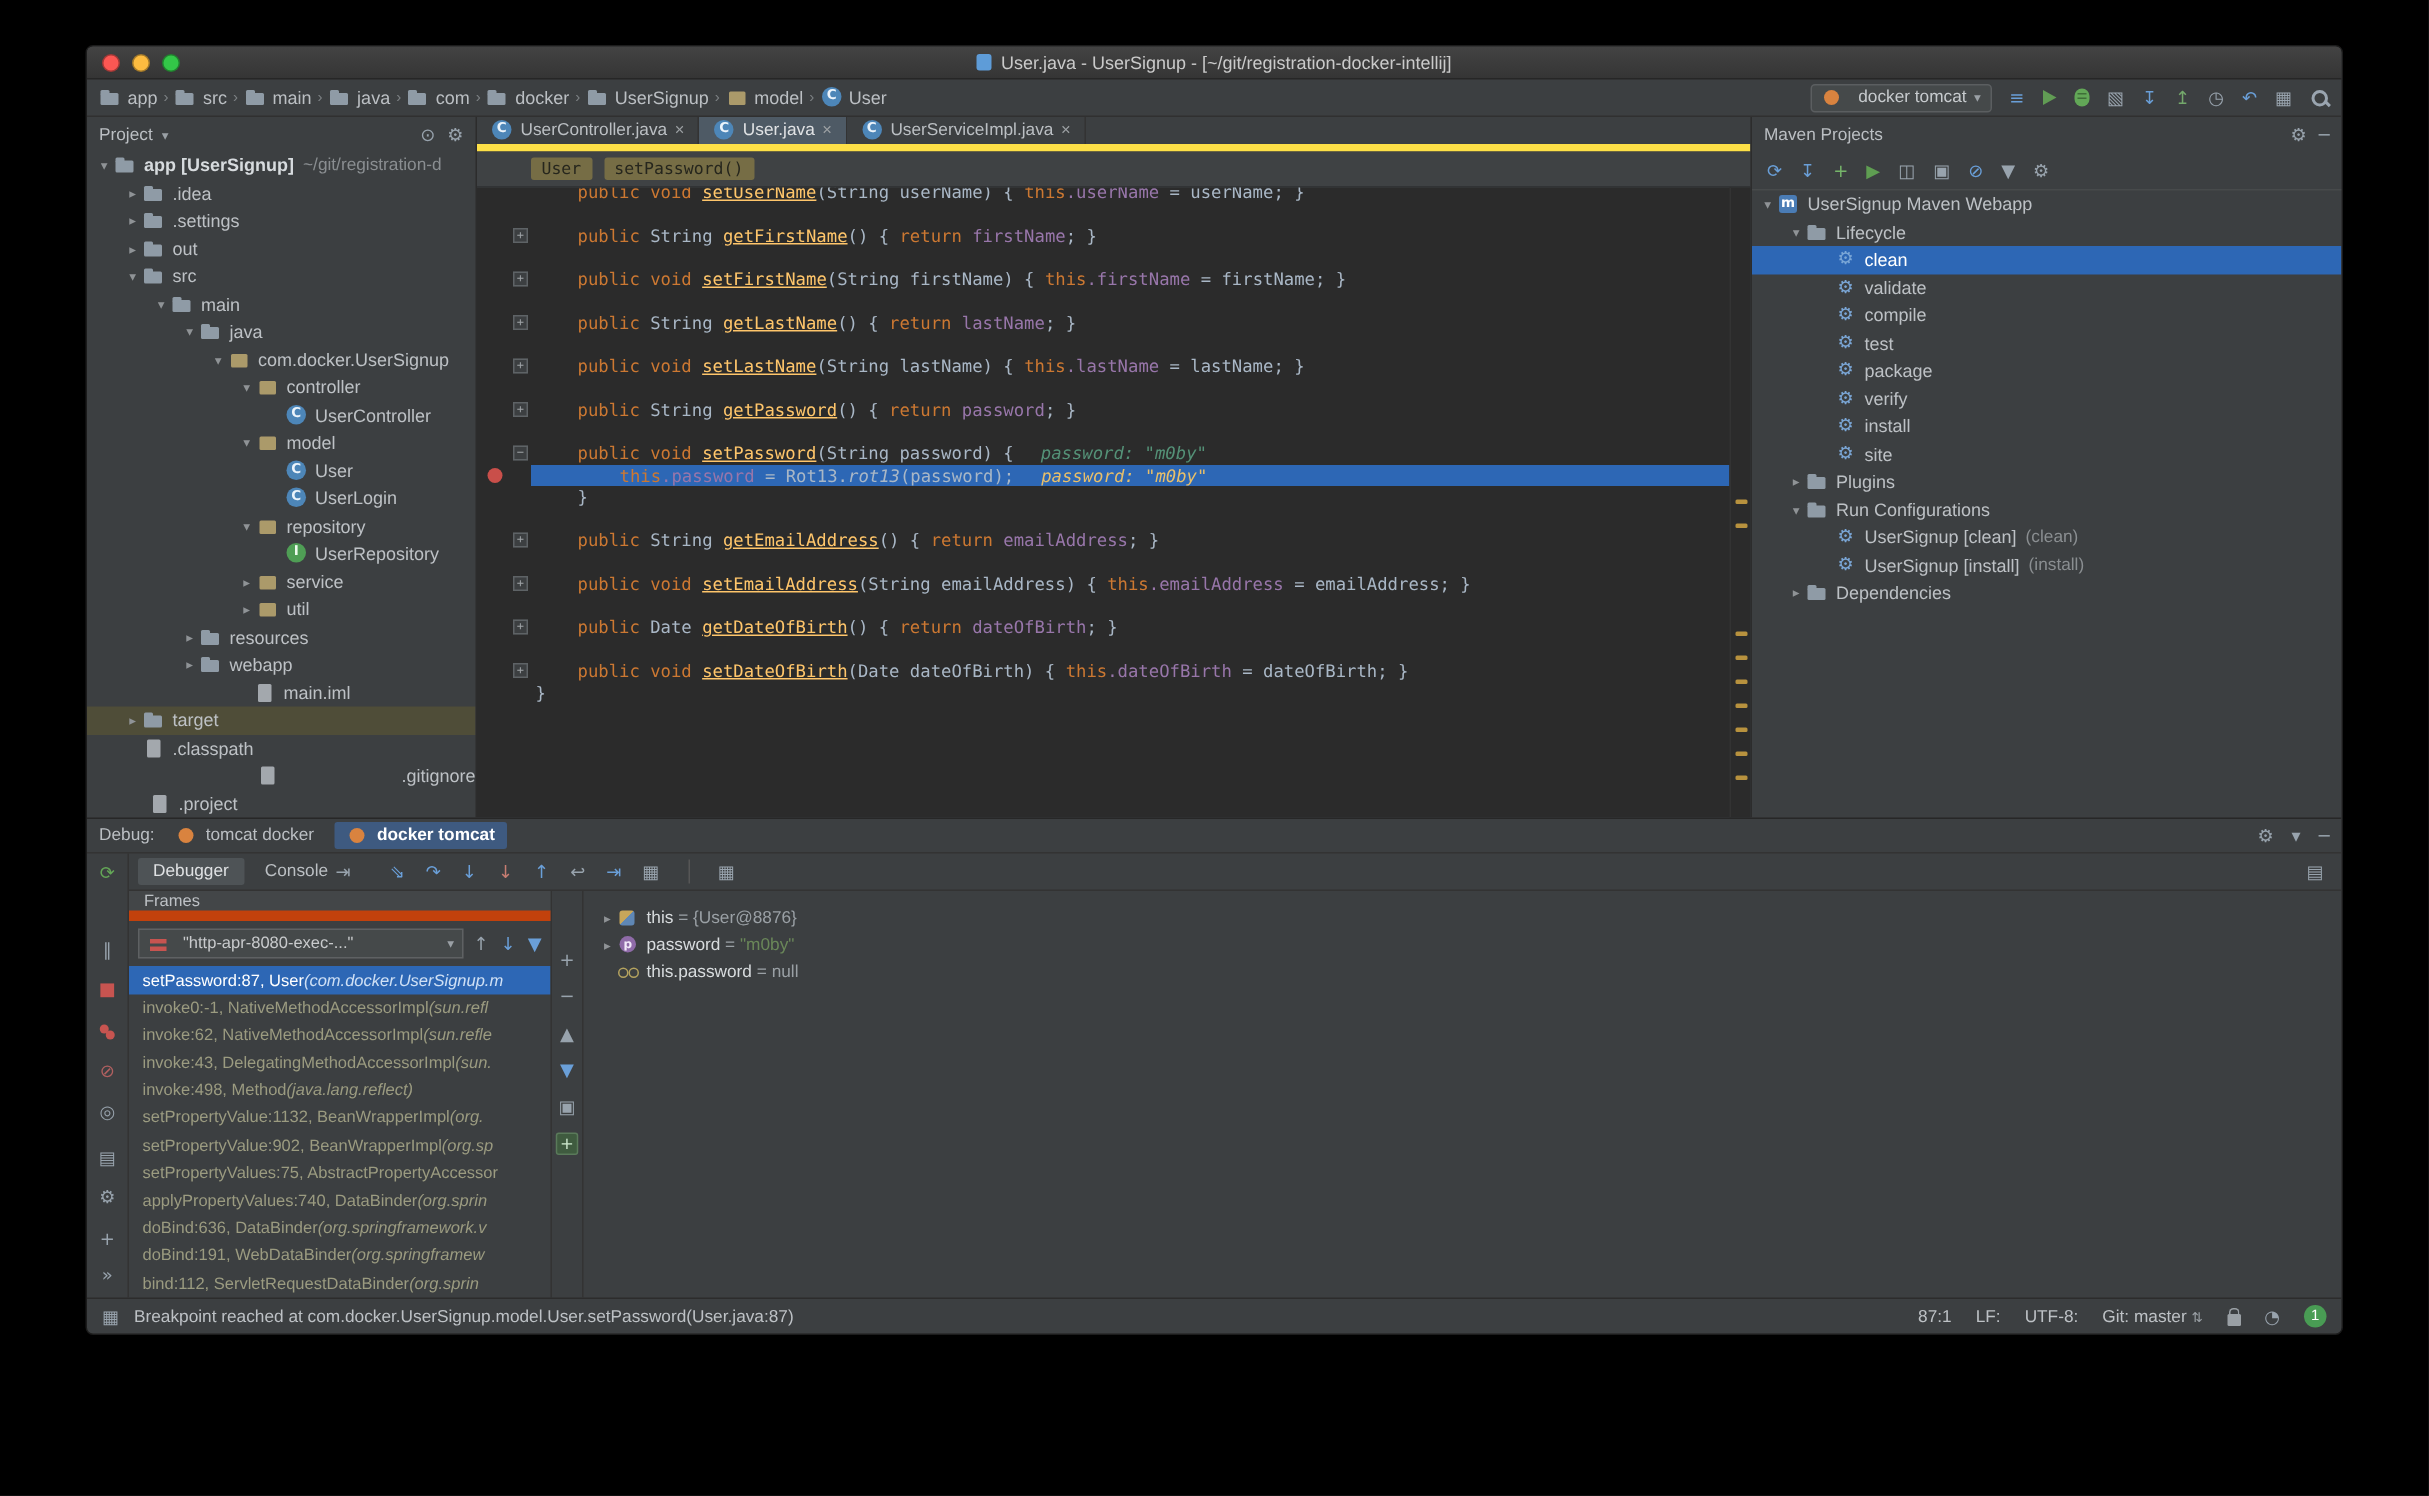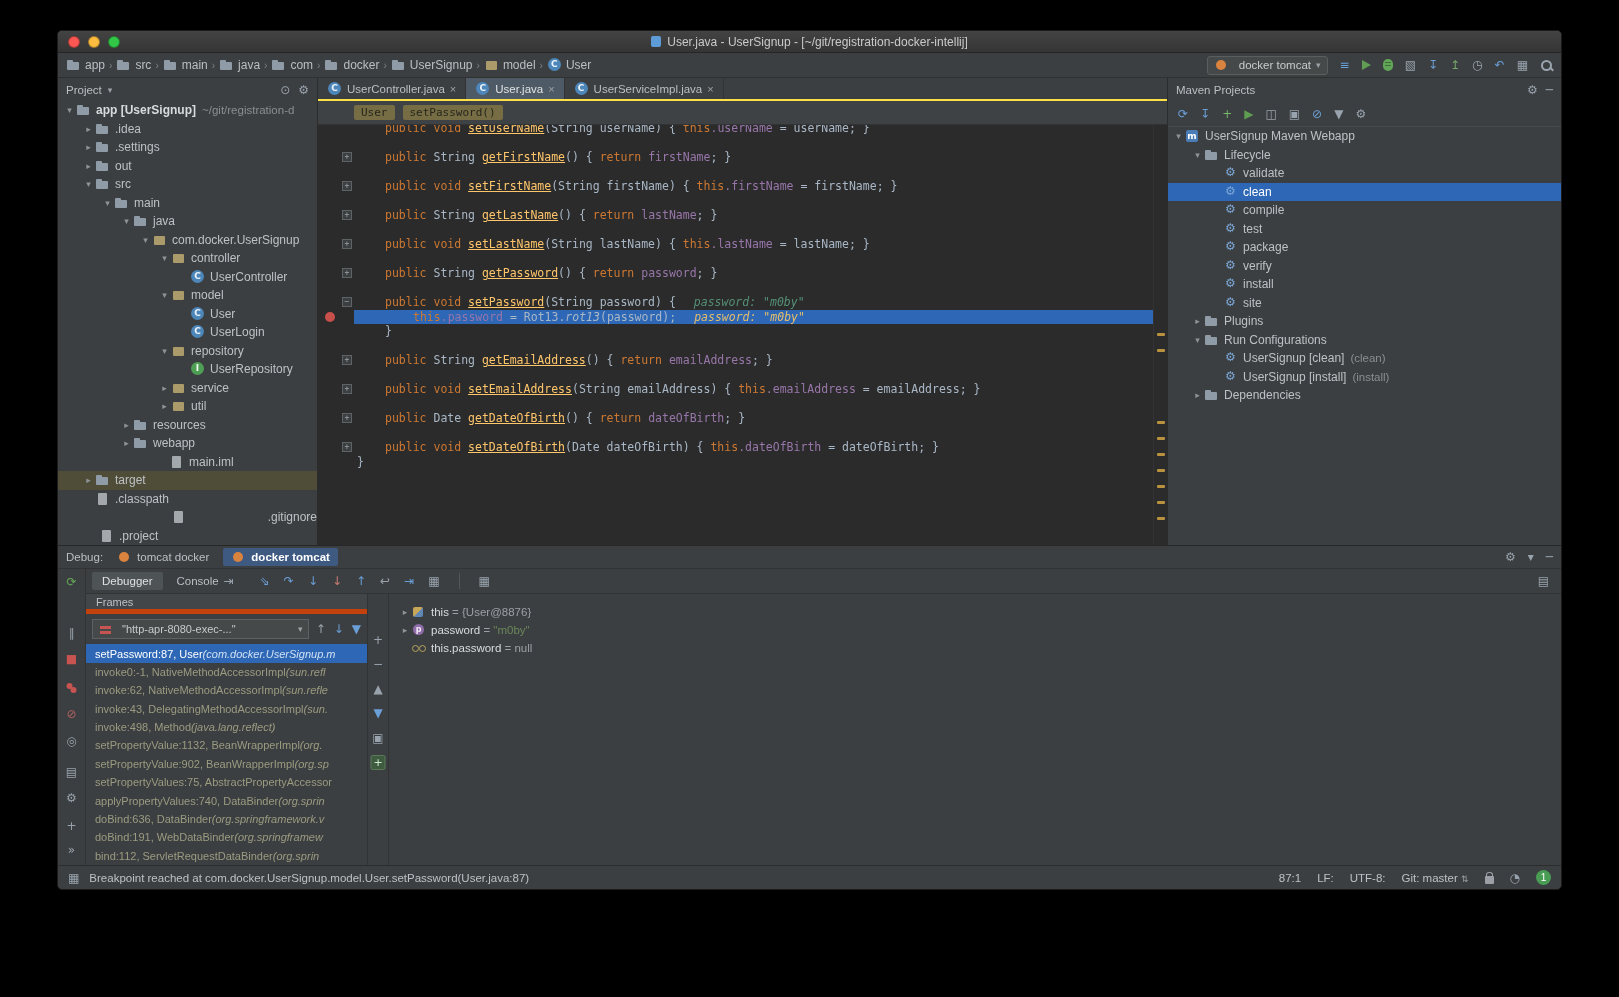--- a/index.html
+++ b/index.html
@@ -66,21 +66,21 @@
   .css-search{width:13px;height:13px;display:inline-block;position:relative}
   .css-search::before{content:"";position:absolute;left:1px;top:1px;width:7px;height:7px;border:2px solid #9aa5b0;border-radius:50%}
   .css-search::after{content:"";position:absolute;left:9px;top:9px;width:5px;height:2px;background:#9aa5b0;transform:rotate(45deg)}
   .css-2dots{width:13px;height:13px;position:relative;display:inline-block}
   .css-2dots::before{content:"";position:absolute;left:1px;top:1px;width:6px;height:6px;border-radius:50%;background:#c75450;box-shadow:4px 4px 0 #c75450}
   .hlbox{background:#3f5b3f;border:1px solid #5a7a5a;border-radius:2px;width:15px;height:15px;text-align:center;
     font:11px/13px "DejaVu Sans",sans-serif;display:inline-block}
   .vsep{width:1px;height:16px;background:#565656;display:inline-block;margin:0 5px}
   
   .editor{flex:1;display:flex;flex-direction:column;min-width:0;background:#2b2b2b}
-  .tabs{flex:0 0 23px;background:#3c3f41;display:flex;border-bottom:2px solid #fde047}
+  .tabs{flex:0 0 23px;background:#3c3f41;display:flex;border-bottom:5px solid #fde047}
   .tab{display:flex;align-items:center;padding:0 9px;font-size:11.5px;color:#bbbfc3;border-right:1px solid #333;cursor:default}
   .tab.active{background:#4e5a65;color:#e0e2e4}
   .tab .x{color:#9da1a4;margin-left:5px;font-size:11px}
   .bcrumbs{flex:0 0 24px;background:#3f4244;display:flex;align-items:center;padding-left:36px;gap:8px;border-bottom:1px solid #313335}
   .chip{background:#766d45;color:#26261d;font-size:11px;padding:1px 7px;border-radius:2px;font-family:"DejaVu Sans Mono",monospace}
   .codewrap{flex:1;position:relative;overflow:hidden}
   #code-lines{position:absolute;top:-4px;left:0;right:14px;font-family:"DejaVu Sans Mono",monospace;
     font-size:11.5px;line-height:14.5px;color:#a9b7c6;white-space:pre}
   .cline{height:14.5px;position:relative;padding-left:39px;overflow:visible}
   .cline.exec{background:#2d67b5}
@@ -108,21 +108,21 @@
   .lstrip{flex:0 0 28px;border-right:1px solid #333;position:relative}
   .rcol{flex:1;display:flex;flex-direction:column;min-width:0}
   .viewtabs-row{flex:0 0 25px;display:flex;align-items:center;border-bottom:1px solid #333;padding:0 6px}
   .vtab{display:flex;align-items:center;gap:5px;padding:3px 10px;font-size:11.5px;color:#bbbfc3;border-radius:2px}
   .vtab.sel{background:#4e5356;color:#dfe1e3}
   .steps{display:flex;align-items:center;gap:14px;margin-left:16px}
   .dbg2-right{margin-left:auto;display:flex;align-items:center;gap:10px;padding-right:6px}
   .dcontent{flex:1;display:flex;min-height:0}
   .framespanel{flex:0 0 282px;display:flex;flex-direction:column;border-right:1px solid #333;min-width:0}
   .subhead{flex:0 0 20px;display:flex;align-items:center;padding:0 10px;font-size:11px;color:#bdc1c5;
-    background:#434648;border-bottom:5px solid #c2410c}
+    background:#434648;border-bottom:7px solid #c2410c}
   .threadrow{flex:0 0 30px;display:flex;align-items:center;padding:0 6px;gap:7px}
   .threadbox{flex:1;display:flex;align-items:center;gap:4px;border:1px solid #5e6163;background:#45494a;
     height:20px;padding:0 5px;font-size:11px;color:#c8cacc;white-space:nowrap;overflow:hidden;min-width:0}
   .threadbox .tl-label{flex:1;overflow:hidden;text-overflow:ellipsis}
   .thread-icons{display:flex;align-items:center;gap:8px}
   .flist{flex:1;overflow:hidden;font-size:11px;color:#bdc1c5}
   .frow{height:18.4px;display:flex;align-items:center;padding-left:9px;white-space:nowrap;overflow:hidden}
   .frow.sel{background:#2d67b5;color:#fff}
   .frow.lib{color:#9b9b80}
   .frow .pkg{font-style:italic}
@@ -432,29 +432,29 @@
           <div class="trow" style="padding-left: 4px;">
             <span class="arrow">▾</span>
             <span class="ic ic-maven"></span>
             <span class="lbl">UserSignup Maven Webapp</span>
           </div>
           <div class="trow" style="padding-left: 23px;">
             <span class="arrow">▾</span>
             <span class="ic ic-folder"></span>
             <span class="lbl">Lifecycle</span>
           </div>
+          <div class="trow sel" style="padding-left: 42px;">
+            <span class="arrow"></span>
+            <span class="ic ic-goal"></span>
+            <span class="lbl">clean</span>
+          </div>
           <div class="trow" style="padding-left: 42px;">
             <span class="arrow"></span>
             <span class="ic ic-goal"></span>
             <span class="lbl">validate</span>
-          </div>
-          <div class="trow sel" style="padding-left: 42px;">
-            <span class="arrow"></span>
-            <span class="ic ic-goal"></span>
-            <span class="lbl">clean</span>
           </div>
           <div class="trow" style="padding-left: 42px;">
             <span class="arrow"></span>
             <span class="ic ic-goal"></span>
             <span class="lbl">compile</span>
           </div>
           <div class="trow" style="padding-left: 42px;">
             <span class="arrow"></span>
             <span class="ic ic-goal"></span>
             <span class="lbl">test</span>

